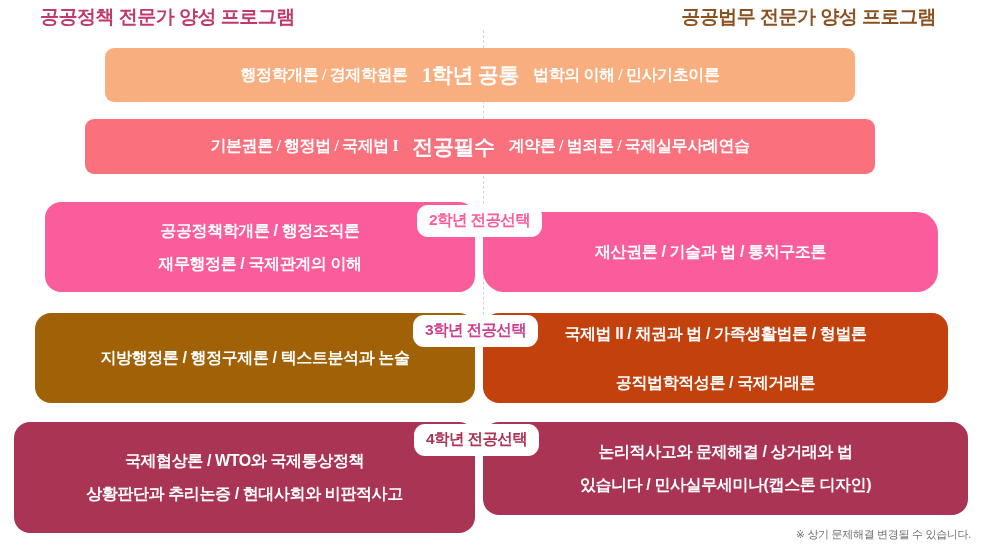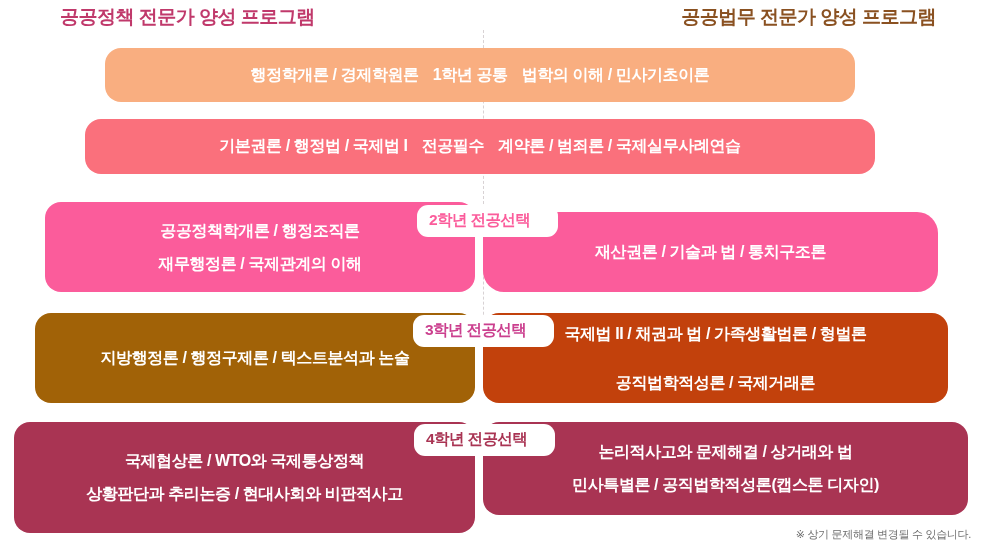--- a/index.html
+++ b/index.html
@@ -44,55 +44,56 @@
   }
   .prog-title {
     position: absolute;
     top: 0;
     font-size: 19px;
     font-weight: bold;
     letter-spacing: -0.5px;
     white-space: nowrap;
   }
   .prog-title.left {
-    left: 60px;
+    left: 40px;
     color: #c0396b;
   }
   .prog-title.right {
     right: 47px;
     color: #8a5121;
   }
 
   
   .row {
     position: absolute;
     left: 0;
     width: 983px;
     z-index: 2;
   }
 
   
   .bar-full {
     position: absolute;
-    border-radius: 16px;
+    border-radius: 9px;
     display: flex;
     align-items: center;
     justify-content: center;
     box-sizing: border-box;
+    font-family: Liberation Serif, serif;
   }
   .bar-full .seg {
     color: #ffffff;
     font-size: 16px;
     font-weight: bold;
     letter-spacing: -0.4px;
     white-space: nowrap;
   }
   .bar-full .seg.mid {
     margin: 0 14px;
-    font-size: 16px;
+    font-size: 21px;
   }
 
   
   .split-left, .split-right {
     position: absolute;
     border-radius: 16px;
     box-sizing: border-box;
     display: flex;
     flex-direction: column;
     align-items: center;
@@ -108,21 +109,21 @@
   }
   .split-left .line + .line,
   .split-right .line + .line {
     margin-top: 17px;
   }
 
   .badge {
     position: absolute;
     background: #ffffff;
     border-radius: 11px;
-    padding: 5px 28px 6px 12px;
+    padding: 5px 12px 6px 12px;
     font-size: 15.5px;
     font-weight: bold;
     letter-spacing: -0.6px;
     white-space: nowrap;
     z-index: 6;
     box-sizing: border-box;
     text-align: center;
   }
 
   
@@ -187,20 +188,20 @@
     <div class="badge" style="left: 413px; top: 2px; color: rgb(203, 63, 142);">3학년 전공선택</div>
   </div>
 
   <div class="row" style="top:422px;height:93px;">
     <div class="split-left" style="left: 14px; width: 461px; height: 111px; top: 0px; background: rgb(169, 52, 83);">
       <div class="line">국제협상론 / WTO와 국제통상정책</div>
       <div class="line">상황판단과 추리논증 / 현대사회와 비판적사고</div>
     </div>
     <div class="split-right" style="left: 483px; width: 485px; height: 93px; top: 0px; background: rgb(169, 52, 83);">
       <div class="line">논리적사고와 문제해결 / 상거래와 법</div>
-      <div class="line">민사특별론 / 공직법학적성론(캡스톤 디자인)</div>
+      <div class="line">있습니다 / 민사실무세미나(캡스톤 디자인)</div>
     </div>
     <div class="badge" style="left: 414px; top: 2px; color: rgb(169, 52, 83);">4학년 전공선택</div>
   </div>
 
   <div class="footnote">※ 상기 문제해결 변경될 수 있습니다.</div>
 
 </div>
 
 </body></html>

